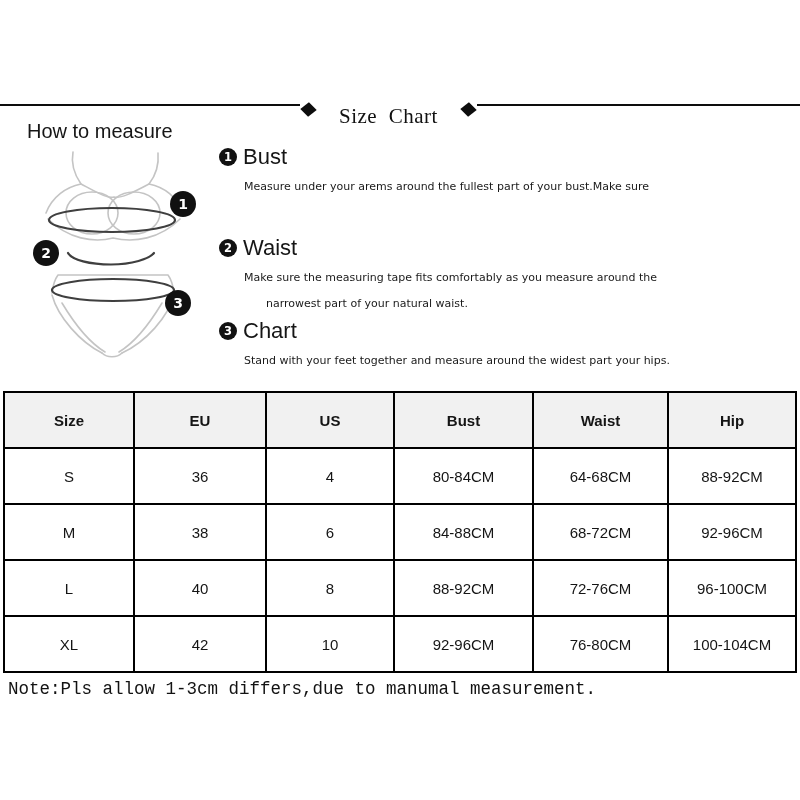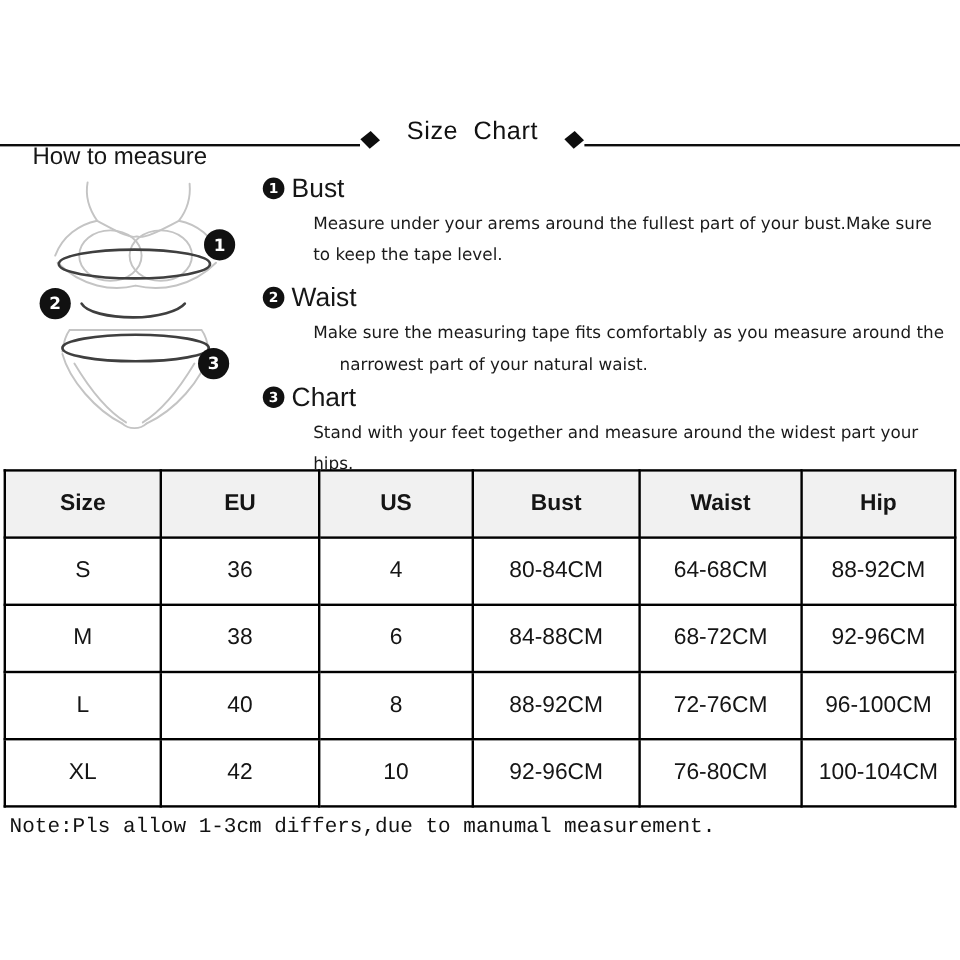--- a/index.html
+++ b/index.html
@@ -3,21 +3,21 @@
 <meta charset="utf-8">
 <style>
   html,body{margin:0;padding:0;}
   body{
     width:800px;height:800px;position:relative;background:#ffffff;
     font-family:"Liberation Sans",sans-serif;color:#141414;overflow:hidden;
   }
   
   .decor-header{
     position:absolute;top:104px;left:0;width:800px;height:18px;
-    display:flex;align-items:flex-end;
+    display:flex;align-items:flex-start;font-family:Liberation Serif, serif;
   }
   .h-line{height:2px;background:#0d0d0d;}
   .h-line.left{width:300px;}
   .h-line.right{flex:1;}
   .diamond{
     width:11px;height:11px;background:#0d0d0d;
     transform:rotate(45deg) skewX(-6deg);flex:none;margin:0 3px;
   }
   .page-title{
     white-space:pre;padding:0 22px;font-size:21px;letter-spacing:.5px;
@@ -33,32 +33,32 @@
   .sec-hips{top:318px;}
   .sec-title-row{display:flex;align-items:center;}
   .badge{
     width:18px;height:18px;border-radius:50%;background:#111;color:#fff;
     font-size:11.5px;font-weight:bold;display:inline-flex;align-items:center;
     justify-content:center;flex:none;margin-right:6px;
     font-family:"DejaVu Sans",sans-serif;
   }
   .sec-title{font-size:22px;color:#161616;}
   .sec-lines{
-    margin-left:42px;margin-top:4px;font-family:"DejaVu Sans",sans-serif;
-    font-size:14px;line-height:26px;color:#1a1a1a;
+    margin-left:25px;margin-top:4px;font-family:"DejaVu Sans",sans-serif;
+    font-size:11px;line-height:26px;color:#1a1a1a;
   }
   .sec-line.indent{padding-left:22px;}
   
   .size-table{
     position:absolute;left:3px;top:391px;width:792px;
     border-collapse:collapse;table-layout:fixed;
   }
   .size-table th,.size-table td{
     border:2px solid #000;text-align:center;vertical-align:middle;
-    height:54px;padding:0;font-size:19px;color:#151515;
+    height:54px;padding:0;font-size:15px;color:#151515;
   }
   .size-table th{background:#f1f1f1;font-weight:bold;}
   
   .note{
     position:absolute;left:8px;top:679px;
     font-family:Liberation Mono, monospace;font-size:17.5px;color:#121212;
   }
 </style>
 </head>
 <body>
@@ -116,21 +116,20 @@
   </g>
 </svg>
 
 <div class="section sec-bust">
   <div class="sec-title-row">
     <span class="badge">1</span>
     <span class="sec-title">Bust</span>
   </div>
   <div class="sec-lines">
     <div class="sec-line">Measure under your arems around the fullest part of your bust.Make sure</div>
-    <div class="sec-line">to keep the tape level.</div>
   </div>
 </div>
 
 <div class="section sec-waist">
   <div class="sec-title-row">
     <span class="badge">2</span>
     <span class="sec-title">Waist</span>
   </div>
   <div class="sec-lines">
     <div class="sec-line">Make sure the measuring tape fits comfortably as you measure around the</div>

